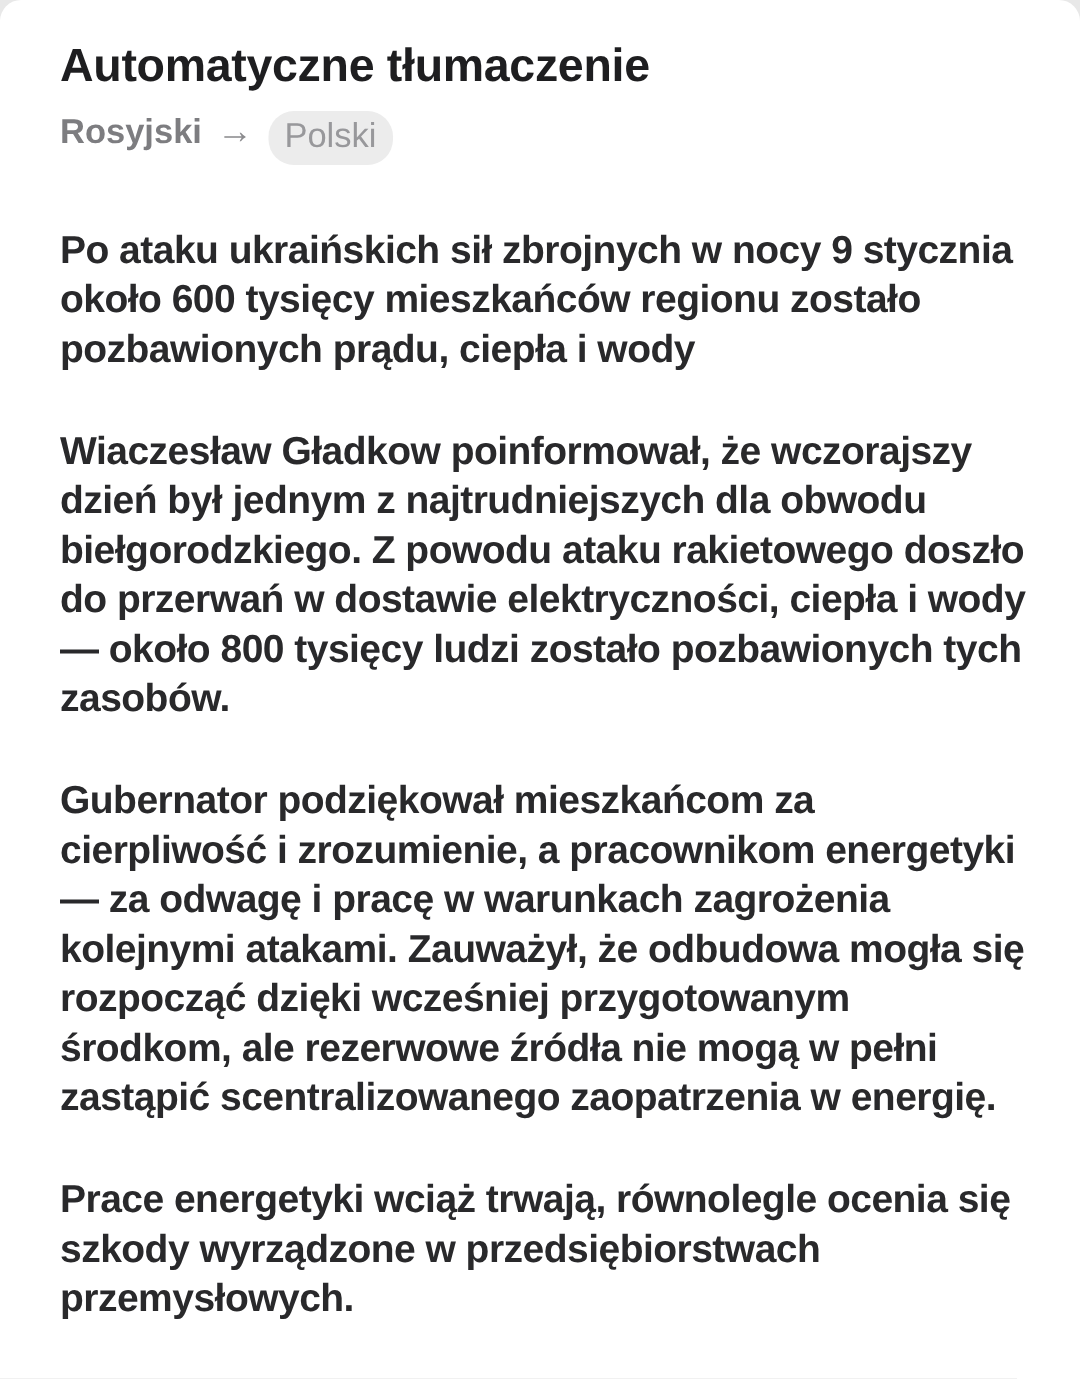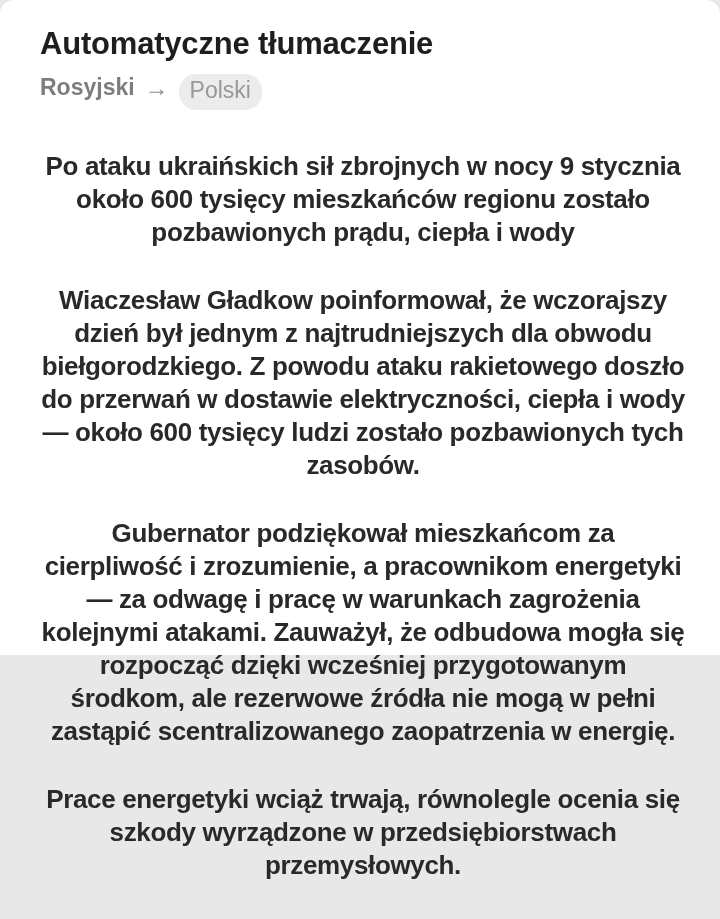--- a/index.html
+++ b/index.html
@@ -6,21 +6,21 @@
     margin: 0;
     padding: 0;
     width: 720px;
     height: 919px;
     background: #e8e8e8;
     overflow: hidden;
   }
   .card {
     box-sizing: border-box;
     width: 720px;
-    height: 655px;
+    height: 919px;
     background: #ffffff;
     border-radius: 14px 14px 0 0;
     padding: 24px 34px 16px 40px;
     font-family: "Liberation Sans", sans-serif;
     -webkit-font-smoothing: antialiased;
   }
   .title {
     margin: 0;
     font-size: 31px;
     line-height: 40px;
@@ -47,21 +47,20 @@
   .lang-badge {
     display: inline-block;
     background: #ececec;
     color: #98989b;
     font-weight: 400;
     padding: 3px 11px 6px 11px;
     border-radius: 17px;
   }
   .content {
     margin-top: 40px;
-    text-align: center;
   }
   .content p {
     margin: 0 0 35px 0;
     font-size: 26px;
     line-height: 33px;
     font-weight: 700;
     letter-spacing: -0.35px;
     color: #29292b;
   }
 </style>
@@ -73,18 +72,18 @@
   <h1 class="title">Automatyczne tłumaczenie</h1>
 
   <div class="lang-row">
     <span class="lang-src">Rosyjski</span>
     <span class="lang-arrow">→</span>
     <span class="lang-badge">Polski</span>
   </div>
 
   <div class="content">
     <p>Po ataku ukraińskich sił zbrojnych w nocy 9 stycznia około 600 tysięcy mieszkańców regionu zostało pozbawionych prądu, ciepła i wody</p>
-    <p>Wiaczesław Gładkow poinformował, że wczorajszy dzień był jednym z najtrudniejszych dla obwodu biełgorodzkiego. Z powodu ataku rakietowego doszło do przerwań w dostawie elektryczności, ciepła i wody — około 600 tysięcy ludzi zostało pozbawionych tych zasobów.</p>
+    <p>Wiaczesław Gładkow poinformował, że wczorajszy dzień był jednym z najtrudniejszych dla obwodu biełgorodzkiego. Z powodu ataku rakietowego doszło do przerwań w dostawie elektryczności, ciepła i wody — około 800 tysięcy ludzi zostało pozbawionych tych zasobów.</p>
     <p>Gubernator podziękował mieszkańcom za cierpliwość i zrozumienie, a pracownikom energetyki — za odwagę i pracę w warunkach zagrożenia kolejnymi atakami. Zauważył, że odbudowa mogła się rozpocząć dzięki wcześniej przygotowanym środkom, ale rezerwowe źródła nie mogą w pełni zastąpić scentralizowanego zaopatrzenia w energię.</p>
     <p>Prace energetyki wciąż trwają, równolegle ocenia się szkody wyrządzone w przedsiębiorstwach przemysłowych.</p>
   </div>
 
 </main>
 
 </body></html>

